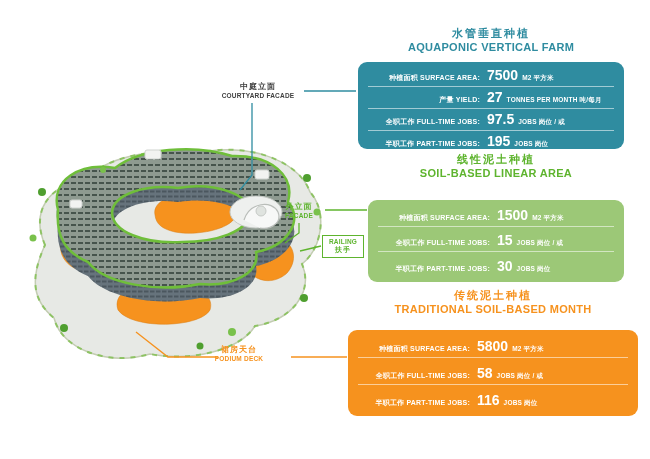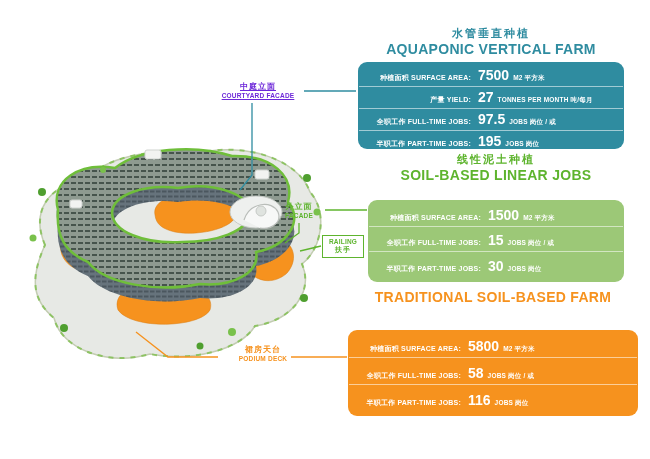--- a/index.html
+++ b/index.html
@@ -2,40 +2,40 @@
 <html><head>
 <meta charset="utf-8">
 <style>
   * { margin:0; padding:0; box-sizing:border-box; }
   body { font-family:"Liberation Sans","DejaVu Sans",sans-serif; background:#fff; }
   .canvas { position:relative; width:650px; height:459px; background:#ffffff; overflow:hidden; }
   .bgsvg { position:absolute; left:0; top:0; }
 
   .ptitle { position:absolute; text-align:center; font-weight:bold; line-height:1.3; }
   .t-zh { font-size:11px; letter-spacing:2px; }
-  .t-en { font-size:14px; letter-spacing:0.3px; }
+  .t-en { font-size:11px; letter-spacing:0.3px; }
   .ptitle.teal  { color:#2f8ca0; }
   .ptitle.green { color:#5eb42e; }
   .ptitle.orange{ color:#f6921e; }
 
-  .panel { position:absolute; border-radius:9px; color:#fff; padding:3px 1px;
+  .panel { position:absolute; border-radius:9px; color:#fff; padding:3px 10px;
            display:flex; flex-direction:column; justify-content:space-around; }
   .panel.teal   { background:#2f8ca0; }
   .panel.green  { background:#9cc877; }
   .panel.orange { background:#f6921e; }
   .row { display:flex; align-items:baseline; border-bottom:1px solid rgba(255,255,255,.55); padding:2px 0 3px 0; }
   .row:last-child { border-bottom:none; }
   .lbl  { font-size:7px; font-weight:bold; width:112px; text-align:right; letter-spacing:.2px; flex:0 0 auto; }
   .val  { font-size:14px; font-weight:bold; margin-left:7px; white-space:nowrap; }
   .unit { font-size:6.5px; font-weight:bold; margin-left:4px; letter-spacing:.2px; white-space:nowrap; }
 
   .callout { position:absolute; text-align:center; font-weight:bold; line-height:1.25; }
   .callout .c-zh { font-size:8px; letter-spacing:1px; }
   .callout .c-en { font-size:6.5px; letter-spacing:.2px; }
-  .callout.teal   { color:#6d28d9;text-decoration:underline; }
+  .callout.teal   { color:#404040; }
   .callout.green  { color:#5eb42e; }
   .callout.orange { color:#f6921e; }
   .callout.boxed  { border:1px solid #5eb42e; padding:2px 3px; background:#fff; }
 </style>
 </head>
 <body>
 
 <div class="canvas">
 
   <svg class="bgsvg" width="650" height="459" viewBox="0 0 650 459">
@@ -108,21 +108,21 @@
   <div class="callout green" style="left:273px; top:202px; width:52px;">
     <div class="c-zh">外立面</div>
     <div class="c-en">FACADE</div>
   </div>
 
   <div class="callout green boxed" style="left:322px; top:235px; width:42px;">
     <div class="c-en">RAILING</div>
     <div class="c-zh" style="font-size:7px;">扶手</div>
   </div>
 
-  <div class="callout orange" style="left:228px; top:345px; width:70px;">
+  <div class="callout orange" style="left:204px; top:345px; width:70px;">
     <div class="c-zh">裙房天台</div>
     <div class="c-en">PODIUM DECK</div>
   </div>
 
   <div class="ptitle teal" style="left:358px; top:26px; width:266px;">
     <div class="t-zh">水管垂直种植</div>
     <div class="t-en">AQUAPONIC VERTICAL FARM</div>
   </div>
   <div class="panel teal" style="left:358px; top:62px; width:266px; height:87px;">
     <div class="row">
@@ -142,42 +142,43 @@
     </div>
     <div class="row">
       <span class="lbl">半职工作 PART-TIME JOBS:</span>
       <span class="val">195</span>
       <span class="unit">JOBS 岗位</span>
     </div>
   </div>
 
   <div class="ptitle green" style="left:368px; top:152px; width:256px;">
     <div class="t-zh">线性泥土种植</div>
-    <div class="t-en">SOIL-BASED LINEAR JOBS</div>
+    <div class="t-en">SOIL-BASED LINEAR AREA</div>
   </div>
   <div class="panel green" style="left:368px; top:200px; width:256px; height:82px;">
     <div class="row">
       <span class="lbl">种植面积 SURFACE AREA:</span>
       <span class="val">1500</span>
       <span class="unit">M2 平方米</span>
     </div>
     <div class="row">
       <span class="lbl">全职工作 FULL-TIME JOBS:</span>
       <span class="val">15</span>
       <span class="unit">JOBS 岗位 / 或</span>
     </div>
     <div class="row">
       <span class="lbl">半职工作 PART-TIME JOBS:</span>
       <span class="val">30</span>
       <span class="unit">JOBS 岗位</span>
     </div>
   </div>
 
   <div class="ptitle orange" style="left:348px; top:288px; width:290px;">
-    <div class="t-en">TRADITIONAL SOIL-BASED FARM</div>
+    <div class="t-zh">传统泥土种植</div>
+    <div class="t-en">TRADITIONAL SOIL-BASED MONTH</div>
   </div>
   <div class="panel orange" style="left:348px; top:330px; width:290px; height:86px;">
     <div class="row">
       <span class="lbl">种植面积 SURFACE AREA:</span>
       <span class="val">5800</span>
       <span class="unit">M2 平方米</span>
     </div>
     <div class="row">
       <span class="lbl">全职工作 FULL-TIME JOBS:</span>
       <span class="val">58</span>

